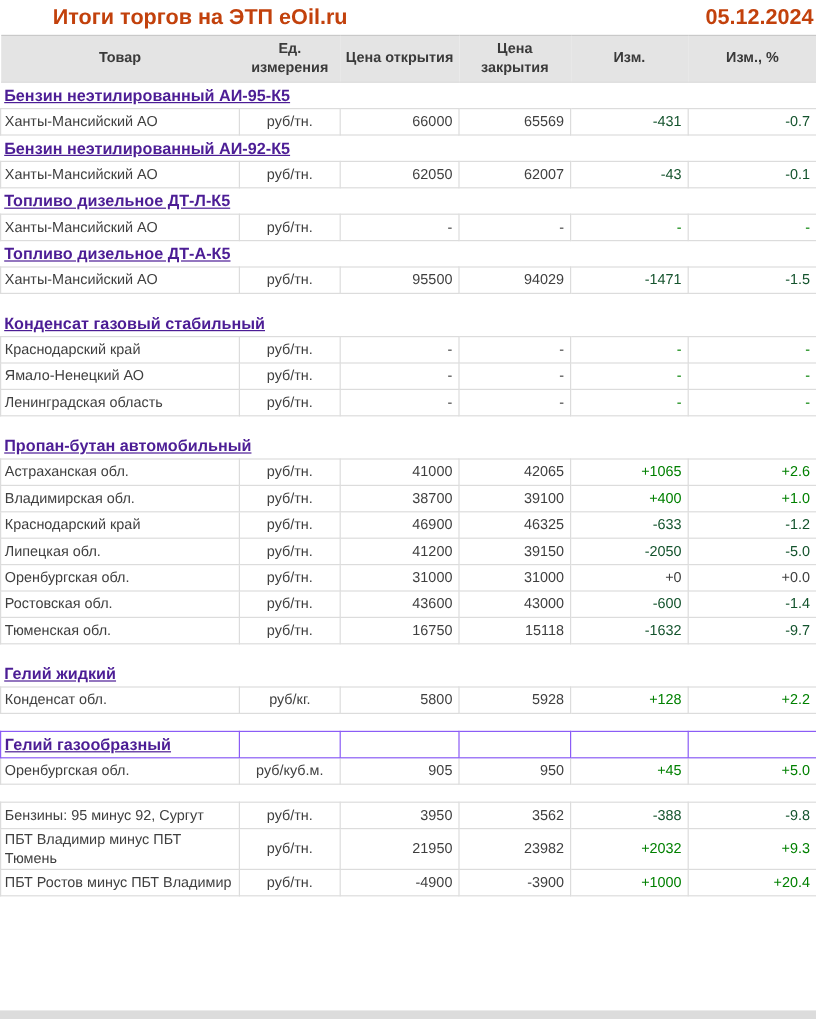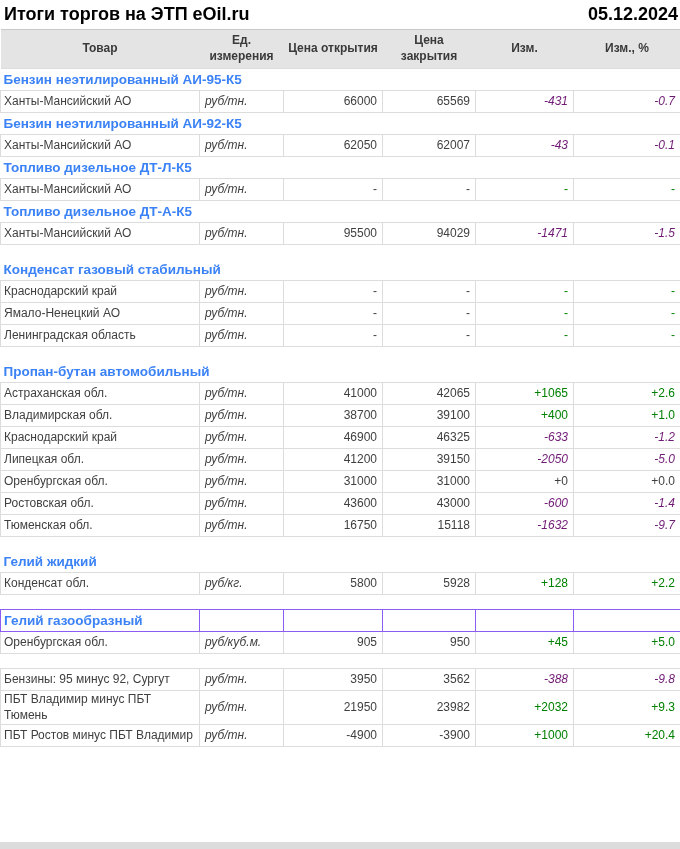--- a/index.html
+++ b/index.html
@@ -1,49 +1,49 @@
 <!DOCTYPE html>
 <html><head>
 <meta charset="utf-8">
 <style>
   html,body{margin:0;padding:0;background:#ffffff;}
   body{font-family:"Liberation Sans","DejaVu Sans",sans-serif;}
   .page{width:680px;height:849px;background:#fff;overflow:hidden;display:flex;flex-direction:column;}
 
   .titlebar{display:flex;justify-content:space-between;align-items:center;height:29px;padding:0 2px 0 4px;flex:0 0 auto;}
-  .title,.date{font-size:18px;font-weight:bold;color:#000000;letter-spacing:0;}
+  .title,.date{font-size:18px;font-weight:bold;color:#c2410c;letter-spacing:0;margin-left:40px;}
 
   table{width:680px;border-collapse:collapse;table-layout:fixed;flex:0 0 auto;}
   col.c0{width:199px}col.c1{width:84px}col.c2{width:99px}col.c3{width:93px}col.c4{width:98px}col.c5{width:107px}
 
   thead th{
     background:#e4e4e4;
     border-top:1px solid #c9c9c9;
     border-bottom:1px solid #dcdcdc;
     font-size:12px;font-weight:bold;color:#3a3a3a;
     text-align:center;vertical-align:middle;
     height:34px;padding:2px 4px;line-height:1.3;
   }
 
   td{
     font-size:12px;color:#3f3f3f;background:#fff;
     height:19px;padding:1px 5px;line-height:1.3;
     border:1px solid #dcdcdc;vertical-align:middle;
   }
   td.region{text-align:left;padding-left:3px;}
-  td.unit{font-style:italic;}
+  td.unit{text-align:center;}
   td.num{text-align:right;}
   td.up{color:#008000;}
-  td.down{color:#701a75;font-style:italic;}
+  td.down{color:#14532d;}
   td.flat{color:#3f3f3f;}
 
   tr.section td{border:none;background:#fff;}
   tr.section td.title-cell{
-    font-weight:bold;font-size:13.5px;color:#3b82f6;
-    white-space:nowrap;overflow:visible;padding-left:3px;
+    font-weight:bold;font-size:13.5px;color:#4c1d95;
+    white-space:nowrap;overflow:visible;padding-left:3px;text-decoration:underline;
   }
   tr.section.bordered td{border:1px solid #8b5cf6;}
 
   tr.gap td{border:none;height:14px;padding:0;}
 
   .bottom-strip{height:7px;background:#dcdcdc;flex:0 0 auto;margin-top:auto;}
 </style>
 </head>
 <body>
 

